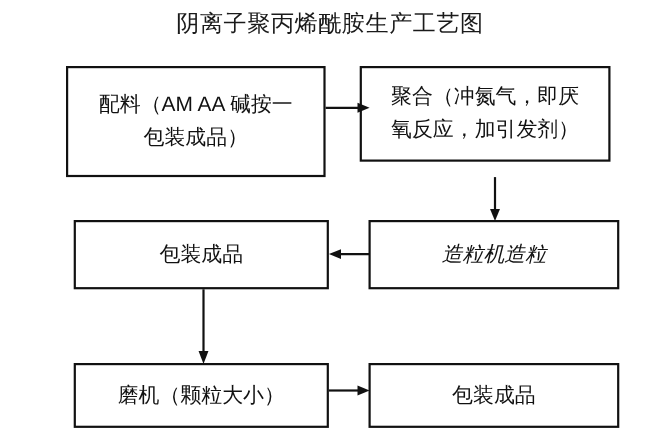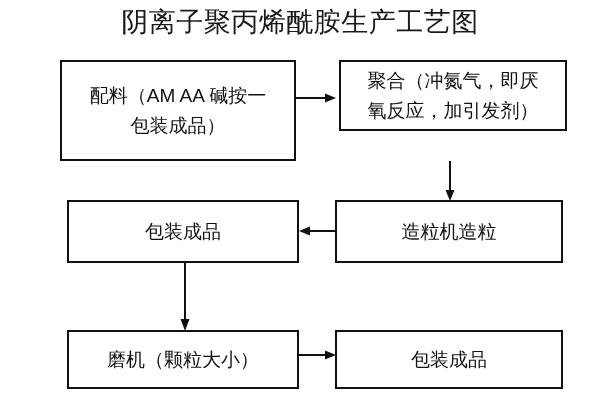--- a/index.html
+++ b/index.html
@@ -16,21 +16,21 @@
     height: 400px;
     background: #ffffff;
     overflow: hidden;
   }
   .title {
     position: absolute;
     left: 0;
     top: 8px;
     width: 600px;
     text-align: center;
-    font-size: 27px;
+    font-size: 21px;
     line-height: 28px;
     color: #1a1a1a;
     letter-spacing: 0.5px;
     font-family: "Liberation Sans", "DejaVu Sans", sans-serif;
     font-weight: 400;
   }
   .node {
     position: absolute;
     box-sizing: border-box;
     border: 2px solid #111111;
@@ -45,23 +45,23 @@
     padding: 2px 8px;
     font-family: "Liberation Sans", "DejaVu Sans", sans-serif;
   }
   .node-text {
     display: block;
     width: 100%;
     white-space: pre-line;
   }
   
   #node-ingredients { left: 60px;  top: 60px;  width: 236px; height: 101px; }
-  #node-polymerize  { left: 339px; top: 60px;  width: 228px; height: 71px; }
+  #node-polymerize  { left: 327px; top: 60px;  width: 228px; height: 87px; }
   #node-drying      { left: 67px;  top: 200px; width: 232px; height: 63px; }
-  #node-granulator  { left: 335px; top: 200px; width: 228px; height: 63px; }
+  #node-granulator  { left: 335px; top: 200px; width: 228px; height: 63px; font-style: italic; }
   #node-mill        { left: 67px;  top: 330px; width: 232px; height: 59px; align-items: center; }
   #node-packaging   { left: 335px; top: 330px; width: 228px; height: 59px; }
 
   
   .conn {
     position: absolute;
   }
   .conn svg { display: block; overflow: visible; }
   #conn-ingredients-polymerize { left: 296px; top: 88px;  width: 40px; height: 20px; }
   #conn-polymerize-granulator  { left: 440px; top: 161px; width: 20px; height: 40px; }

